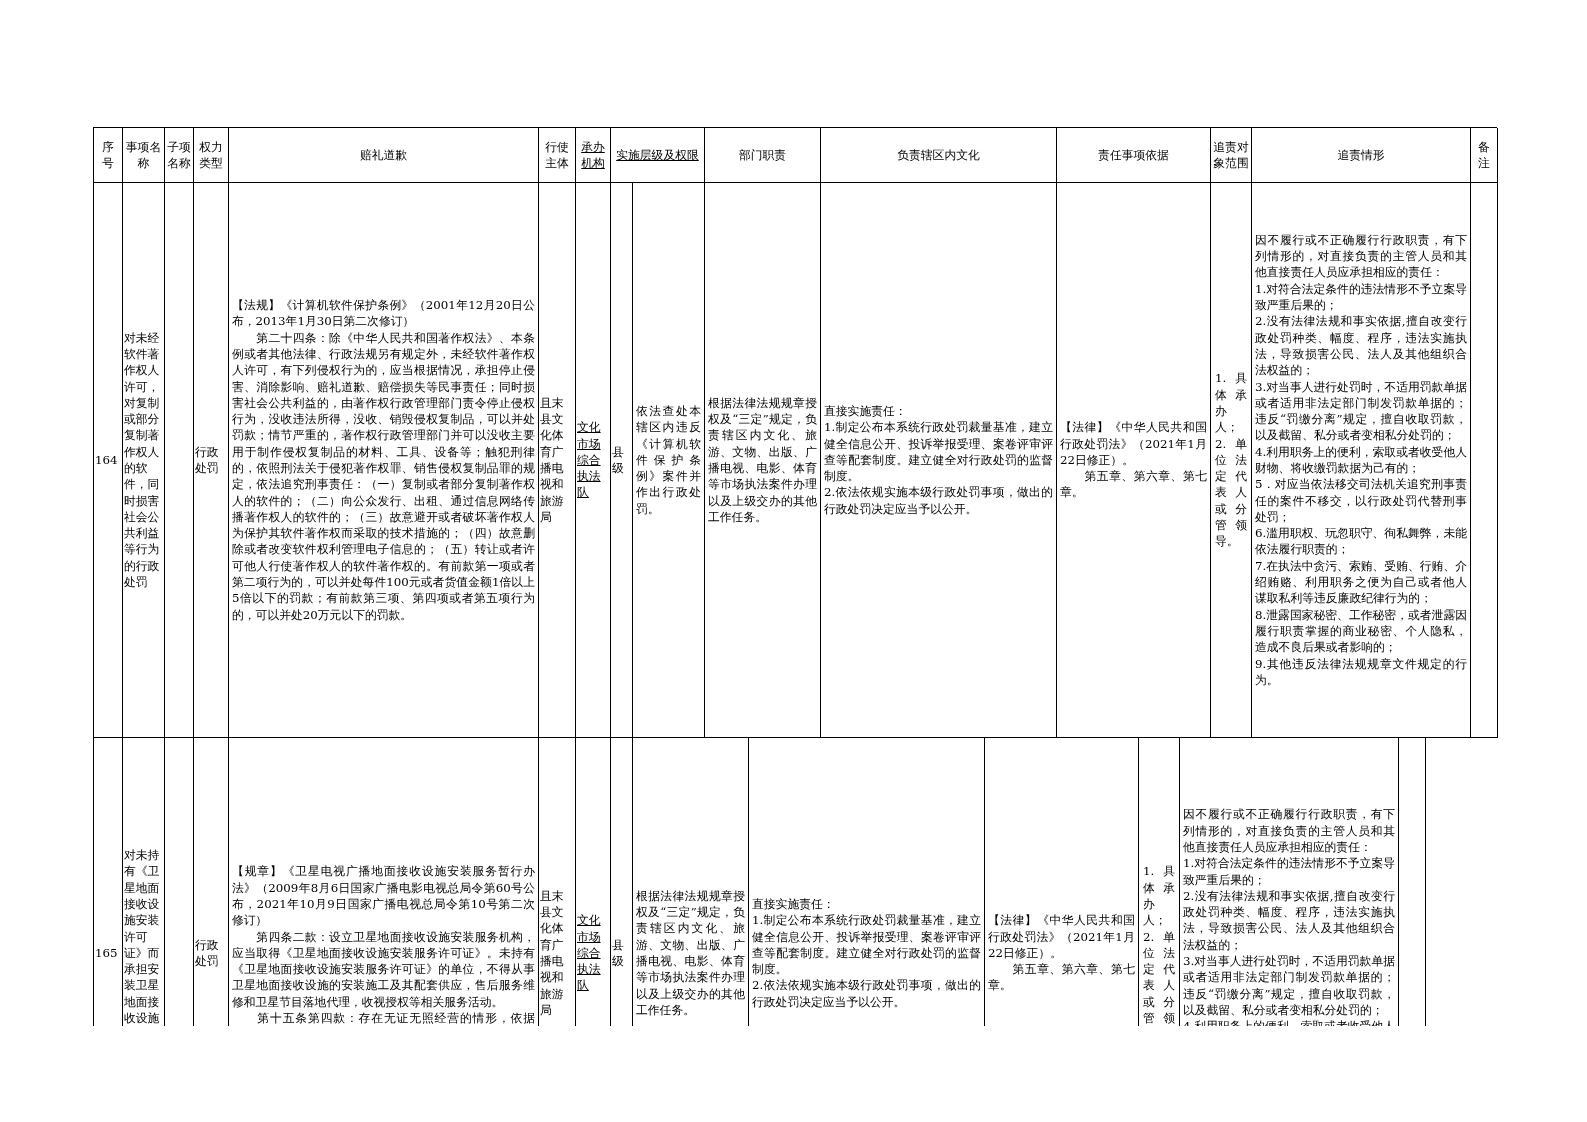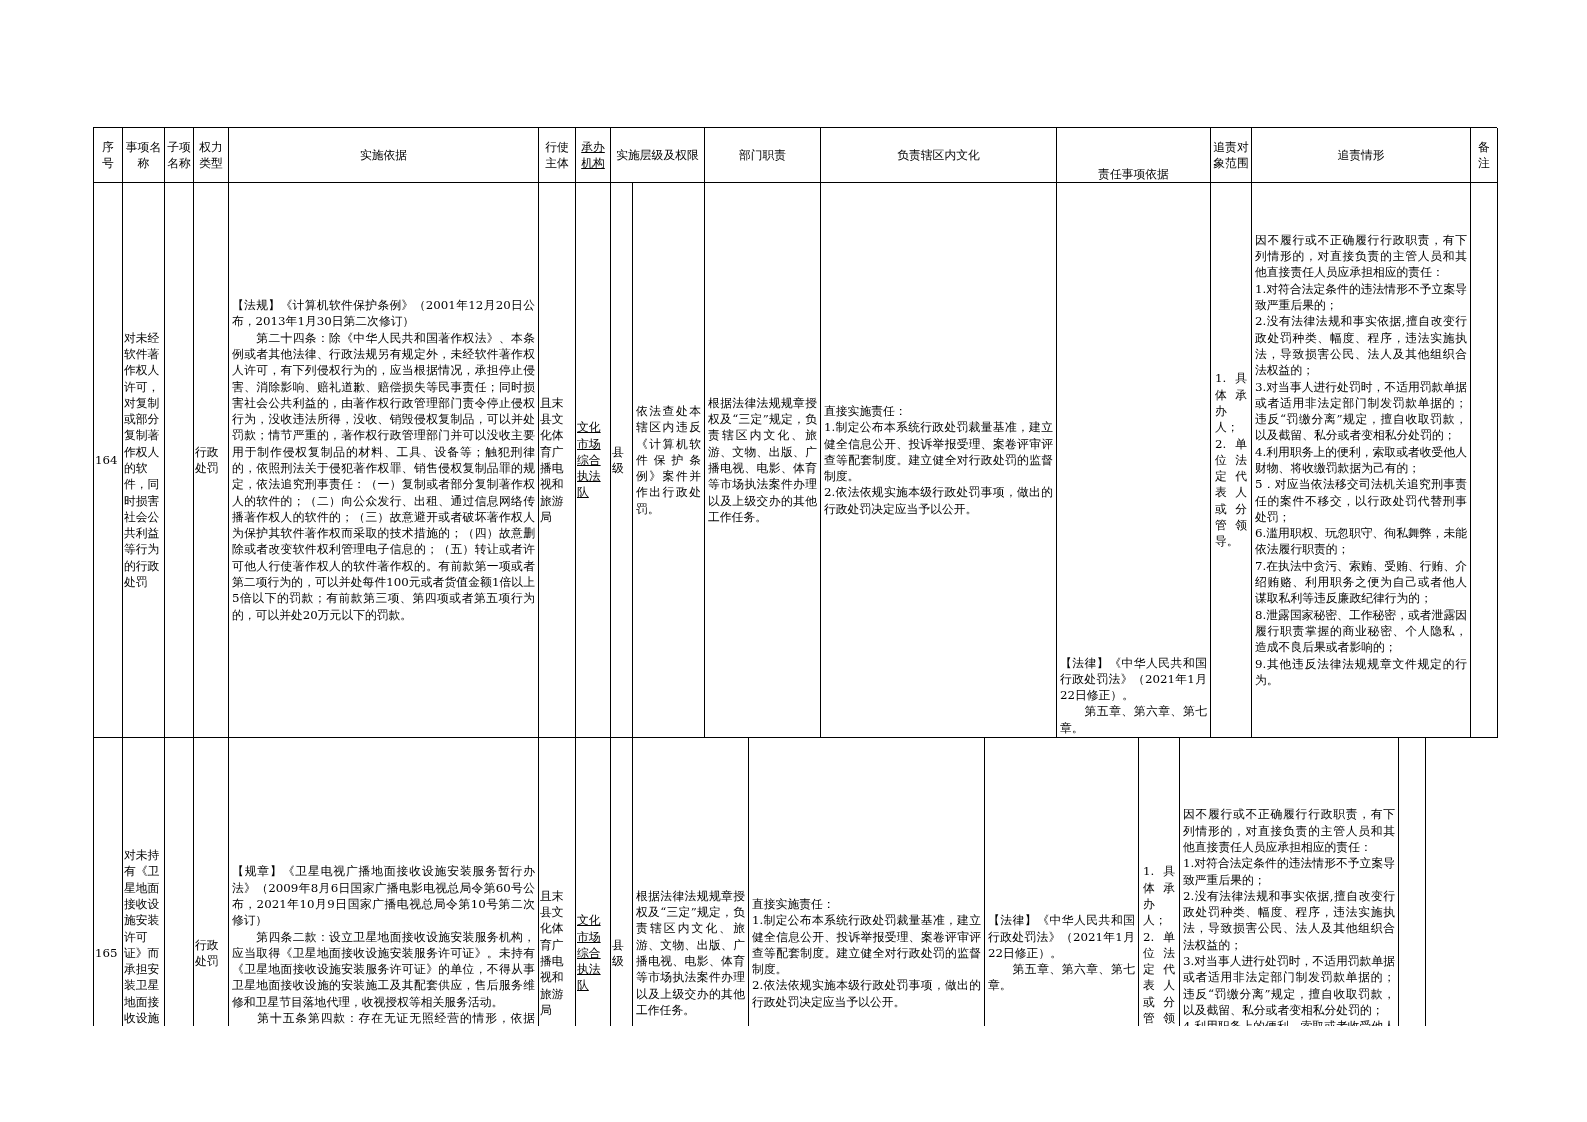--- a/index.html
+++ b/index.html
@@ -26,33 +26,33 @@
     display: flex;
     align-items: center;
     overflow: hidden;
     flex-shrink: 0;
   }
   
   .w1 { width: 29px; }  .w2 { width: 42px; }  .w3 { width: 29px; }
   .w4 { width: 35px; }  .w5 { width: 310px; } .w6 { width: 37px; }
   .w7 { width: 35px; text-decoration: underline; }  .w8 { width: 22px; }  .w9 { width: 72px; }
   .w8h { width: 94px; }
-  .w10 { width: 116px; } .w11 { width: 236px; } .w12 { width: 154px; align-items: flex-end; }
+  .w10 { width: 116px; } .w11 { width: 236px; } .w12 { width: 154px; }
   .w13 { width: 41px; }  .w14 { width: 219px; } .w15 { width: 27px; }
 
   .hdr { height: 55px; }
   .hdr .cell { justify-content: center; }
   .hcap {
     width: 100%;
     text-align: center;
     white-space: normal;
     word-break: break-all;
     padding: 0 2px;
   }
-  .hp8 .hcap { padding: 0 5px; }
+  .hp8 .hcap { padding: 0 5px; text-decoration: underline; }
   .hp1 .hcap { padding: 0 3px; }
 
   .r164 { height: 555px; }
   .r165 { height: 288px; }
   .r165 .cell { border-bottom: none; height: 288px; align-items: flex-start; }
   .inner { height: 430px; width: 100%; display: flex; align-items: center; }
 
   .txt {
     width: 100%;
     white-space: pre-wrap;
@@ -75,21 +75,21 @@
     <div class="cell w2">
         <div class="hcap">事项名称</div>
       </div>
     <div class="cell w3">
         <div class="hcap">子项名称</div>
       </div>
     <div class="cell w4">
         <div class="hcap">权力类型</div>
       </div>
     <div class="cell w5">
-        <div class="hcap">实施依据</div>
+        <div class="hcap">赔礼道歉</div>
       </div>
     <div class="cell w6">
         <div class="hcap">行使主体</div>
       </div>
     <div class="cell w7">
         <div class="hcap">承办机构</div>
       </div>
     <div class="cell w8h hp8">
         <div class="hcap">实施层级及权限</div>
       </div>

